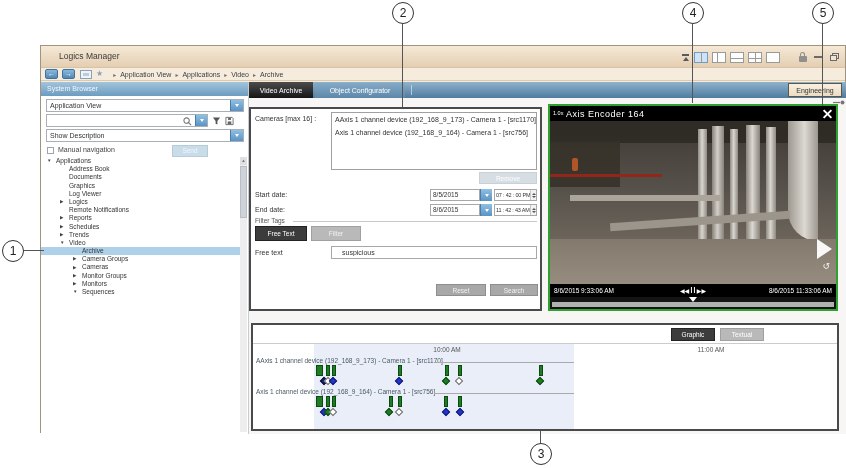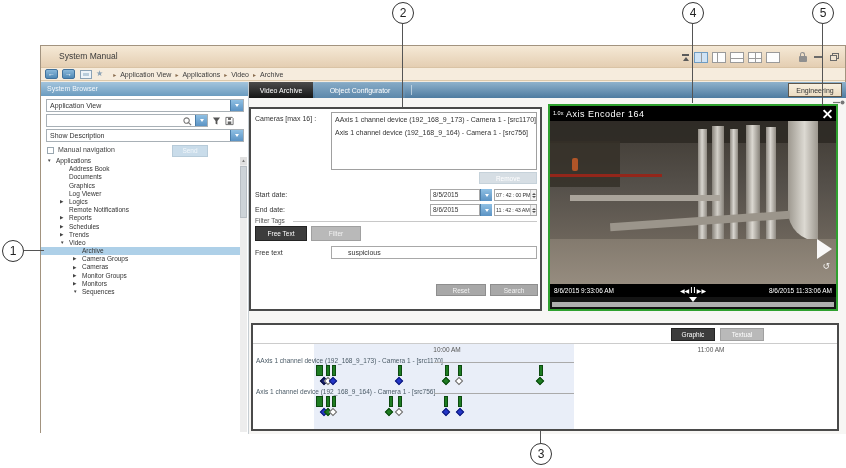--- a/index.html
+++ b/index.html
@@ -81,21 +81,21 @@
 .btn{position:absolute;display:flex;align-items:center;justify-content:center;font-size:6.5px}
 .bdis{background:#d6dee4;border:1px solid #c6d2da;color:#fff}
 .bgray{background:#a8a8a8;border:1px solid #8e8e8e;color:#f2f2f2}
 .bdark{background:#3c3c3c;border:1px solid #232323;color:#fff}
 .datein{position:absolute;height:12px;border:1px solid #a8a8a8;background:#fff;font-size:6.5px;line-height:10px;padding-left:2px;color:#333}
 .timein{position:absolute;height:12px;border:1px solid #a8a8a8;background:#fff;font-size:5.5px;line-height:10px;padding-left:1px;letter-spacing:-.2px;color:#333;white-space:nowrap;overflow:hidden}
 .spin{position:absolute;right:0;top:0;bottom:0;width:6px;border-left:1px solid #c8c8c8;display:flex;flex-direction:column;align-items:center;justify-content:center;gap:1px;background:#f2f2f2}
 .spin .u{width:0;height:0;border-left:2px solid transparent;border-right:2px solid transparent;border-bottom:2.5px solid #555}
 .spin .dn{width:0;height:0;border-left:2px solid transparent;border-right:2px solid transparent;border-top:2.5px solid #555}
 .grpline{position:absolute;height:1px;background:#c8c8c8}
-.ftin{position:absolute;left:80px;top:137px;width:206px;height:13px;border:1px solid #a8a8a8;font-size:7px;padding:0 16px;color:#333;outline:none}
+.ftin{position:absolute;left:80px;top:137px;width:206px;height:13px;border:1px solid #a8a8a8;font-size:7px;padding:0 10px;color:#333;outline:none}
 
 
 .videop{position:absolute;left:507px;top:58px;width:290px;height:207px;background:#111;border:2px solid #2fa12f}
 .vtitle{position:absolute;left:0;top:0;width:100%;height:15px;background:#000;color:#fff}
 .vzoom{position:absolute;left:3px;top:4px;font-size:5.5px}
 .vname{position:absolute;left:16px;top:2.5px;font-family:Liberation Sans, sans-serif;font-size:9px;letter-spacing:.5px}
 .vclose{position:absolute;right:3px;top:2px;width:11px;height:11px}
 .vclose .x1,.vclose .x2{position:absolute;left:0;top:5px;width:11px;height:2px;background:#fff}
 .vclose .x1{transform:rotate(45deg)}.vclose .x2{transform:rotate(-45deg)}
 .vscene{position:absolute;left:0;top:15px;width:286px;height:163px;overflow:hidden;background:linear-gradient(180deg,#3f3a33 0%,#55504a 40%,#6e665c 75%,#7a7268 100%)}
@@ -138,21 +138,21 @@
 
   <div class="co" style="left:2px;top:240px">1</div>
   <div class="co" style="left:392px;top:2px">2</div>
   <div class="co" style="left:530px;top:443px">3</div>
   <div class="co" style="left:682px;top:2px">4</div>
   <div class="co" style="left:812px;top:2px">5</div>
 
   <div class="app">
 
     <div class="titlebar">
-      <div class="wtitle">System Manual</div>
+      <div class="wtitle">Logics Manager</div>
       <div class="winbtns">
         <div class="pinup">
             <div class="b"></div>
             <div class="t"></div>
           </div>
         <div class="wico on">
             <div class="v"></div>
           </div>
         <div class="wico">
             <div class="vl"></div>

